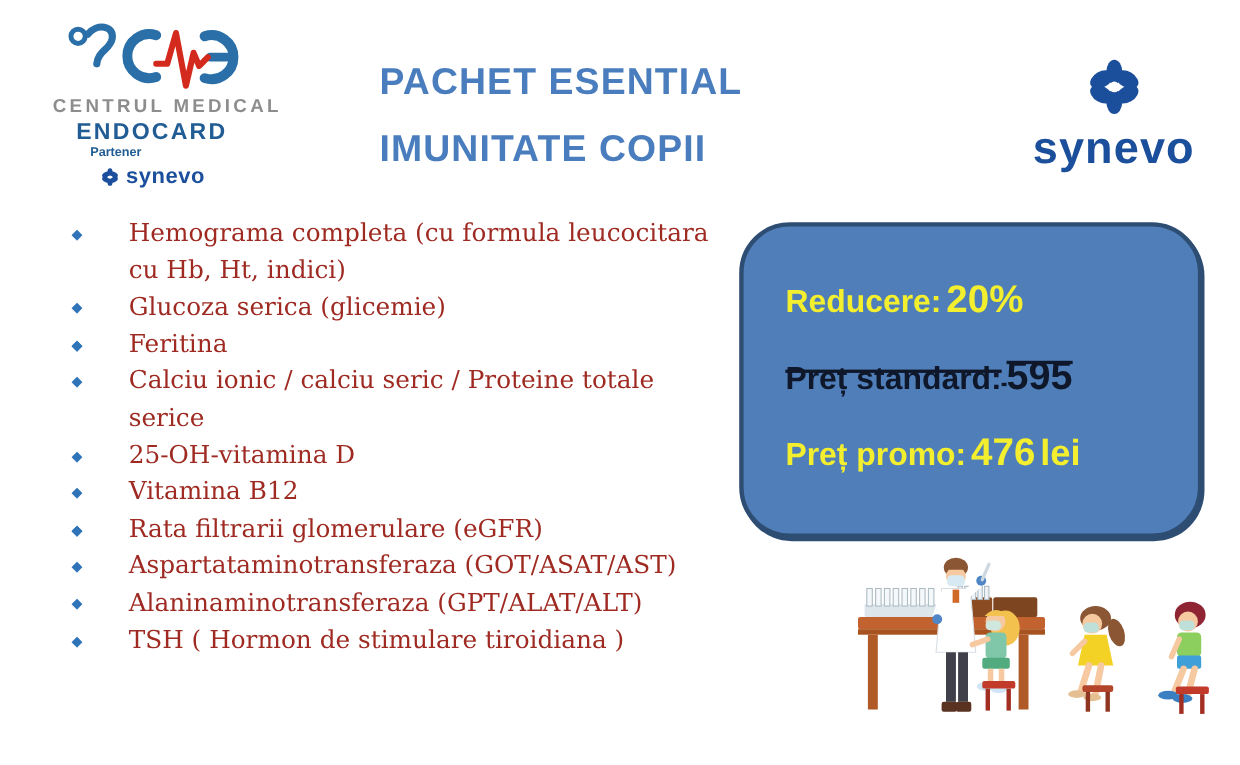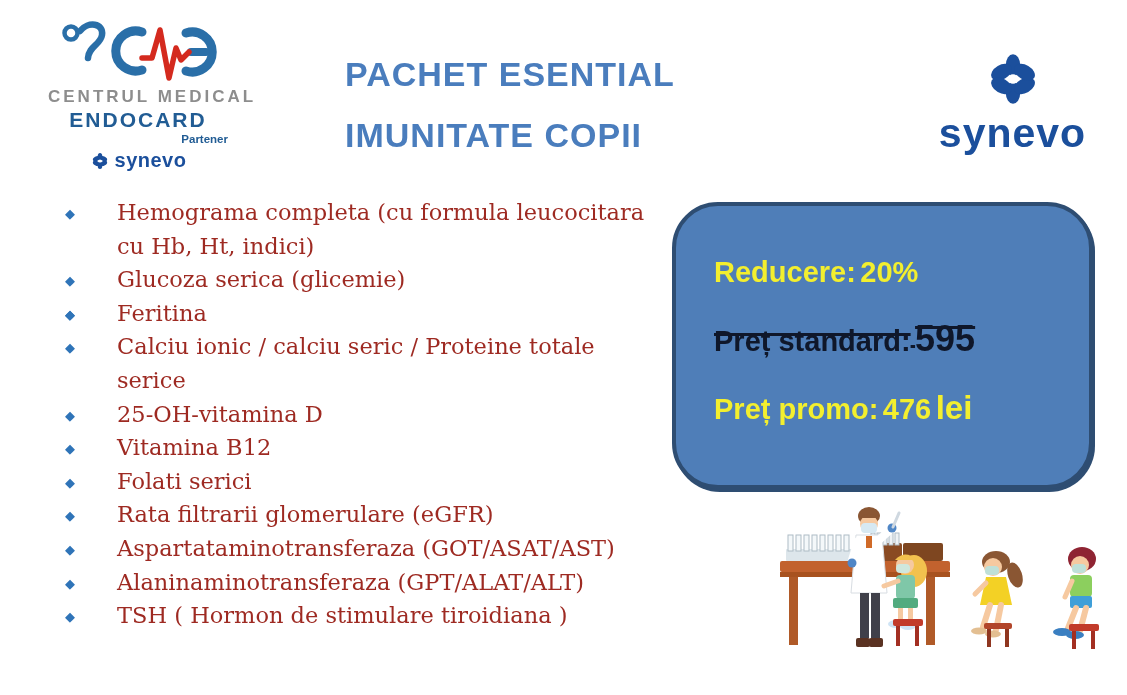--- a/index.html
+++ b/index.html
@@ -7,21 +7,21 @@
   .page {
     position:relative; width:1127px; height:695px; background:#ffffff;
     font-family:"Liberation Sans", sans-serif; overflow:hidden;
   }
 
   
   .endocard-logo { position:absolute; left:48px; top:18px; width:180px; text-align:center; }
   .cme-svg { width:162px; height:66px; display:block; margin:0 auto; }
   .centrul { font-size:17px; letter-spacing:3px; color:#8d8d8d; font-weight:bold; margin-top:3px; white-space:nowrap; }
   .endocard-name { font-size:21px; font-weight:bold; color:#215c94; letter-spacing:2px; margin-top:1px; }
-  .partener { font-size:11.5px; color:#215c94; font-weight:bold; text-align:right; padding-left:34px; margin-top:1px; }
+  .partener { font-size:11.5px; color:#215c94; font-weight:bold; text-align:left; padding-left:34px; margin-top:1px; }
   .synevo-small { display:flex; align-items:center; justify-content:center; gap:5px; margin-top:4px; }
   .synevo-small .word { font-size:20px; font-weight:bold; color:#1b4f9c; letter-spacing:0.5px; }
 
   
   .title {
     position:absolute; left:345px; top:44px; width:440px; text-align:left;
     font-weight:bold; font-size:34px; line-height:61px; color:#4a7dbd; letter-spacing:1px;
   }
 
   
@@ -43,21 +43,21 @@
   
   .promo-box {
     position:absolute; left:672px; top:202px; width:421px; height:287px;
     background:#4f7eb8; border:4px solid #2e4d72; border-radius:46px;
     padding:46px 16px 0 38px; box-shadow:2px 3px 0 #2e4d72;
     font-weight:bold; white-space:nowrap;
   }
   .promo-row { margin-bottom:21px; line-height:41px; }
   .yellow { color:#f3ef2e; }
   .lbl  { font-size:29px; }
-  .big  { font-size:29px; }
+  .big  { font-size:35px; }
   .standard-row { color:#0f172a; text-decoration:line-through; text-decoration-thickness:3px; }
   .standard-row .val { font-size:36px; }
   .unit { font-size:33px; }
 
   
   .illustration { position:absolute; left:772px; top:503px; width:355px; height:172px; }
 </style>
 </head>
 <body>
 
@@ -112,21 +112,21 @@
   </div>
 
   <ul class="tests">
     <li><span class="bullet">◆</span><span>Hemograma  completa (cu formula leucocitara cu Hb, Ht, indici)</span></li>
     <li><span class="bullet">◆</span><span>Glucoza serica (glicemie)</span></li>
     <li><span class="bullet">◆</span></li>
     <li><span class="bullet">◆</span><span>Feritina</span></li>
     <li><span class="bullet">◆</span><span>Calciu ionic / calciu seric / Proteine totale serice</span></li>
     <li><span class="bullet">◆</span><span>25-OH-vitamina D</span></li>
     <li><span class="bullet">◆</span><span>Vitamina B12</span></li>
-    <li><span class="bullet">◆</span><span>Folati serici</span></li>
+    <li><span class="bullet">◆</span></li>
     <li><span class="bullet">◆</span><span>Rata filtrarii glomerulare (eGFR)</span></li>
     <li><span class="bullet">◆</span><span>Aspartataminotransferaza (GOT/ASAT/AST)</span></li>
     <li><span class="bullet">◆</span><span>Alaninaminotransferaza (GPT/ALAT/ALT)</span></li>
     <li><span class="bullet">◆</span><span>TSH ( Hormon de stimulare tiroidiana )</span></li>
   </ul>
 
   <div class="promo-box">
     <div class="promo-row yellow">
       <span class="lbl">Reducere:</span>
       <span class="big">20%</span>

